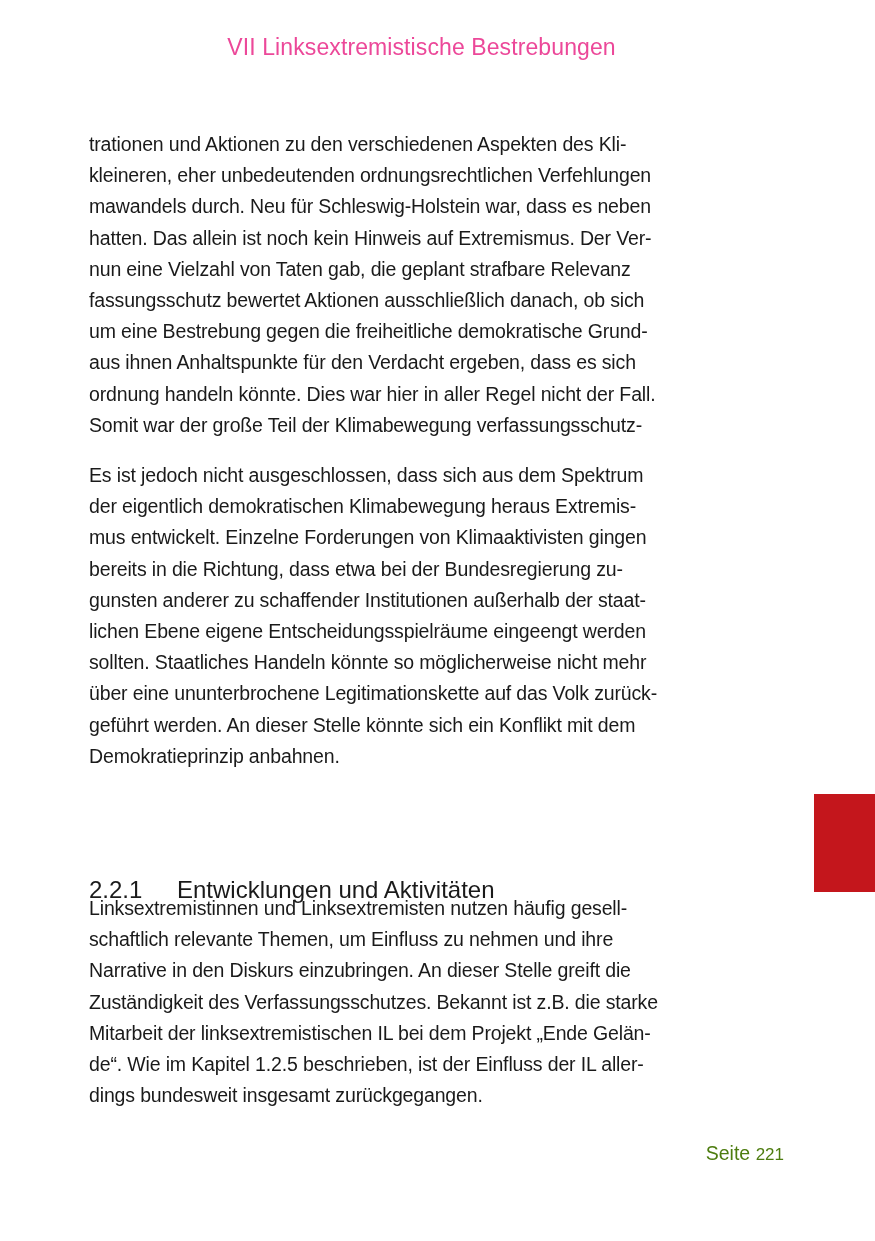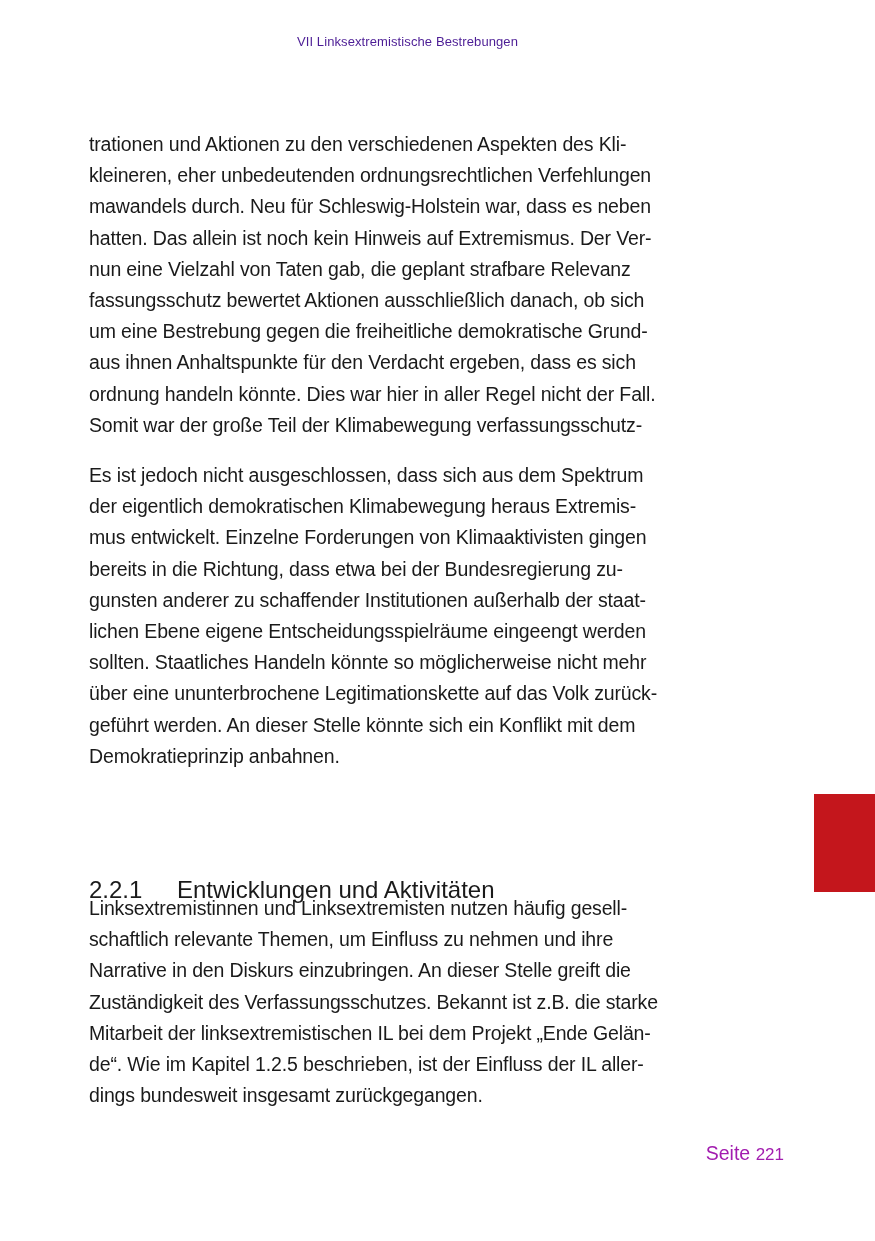--- a/index.html
+++ b/index.html
@@ -10,27 +10,27 @@
     body {
       width: 875px;
       height: 1241px;
       position: relative;
       overflow: hidden;
       font-family: "Liberation Sans", "DejaVu Sans", sans-serif;
       color: #1a1a1a;
     }
     .running-header {
       position: absolute;
-      left: 0;
+      left: 14px;
       width: 815px;
       top: 34px;
       text-align: center;
-      font-size: 13px;
+      font-size: 23px;
       letter-spacing: 0.1px;
-      color: #4c1d95;
+      color: #ec4899;
     }
     .para {
       position: absolute;
       left: 89px;
       width: 650px;
       font-size: 19.5px;
       letter-spacing: -0.15px;
     }
     .para .line {
       display: block;
@@ -55,21 +55,21 @@
       left: 814px;
       top: 794px;
       width: 61px;
       height: 98px;
     }
     .page-number {
       position: absolute;
       right: 91px;
       top: 1142px;
       font-size: 19.5px;
-      color: #a21caf;
+      color: #4d7c0f;
       white-space: nowrap;
     }
     .page-number .pn {
       font-size: 17px;
     }
   </style>
 </head>
 <body>
 
 <div class="running-header">VII Linksextremistische Bestrebungen</div>

